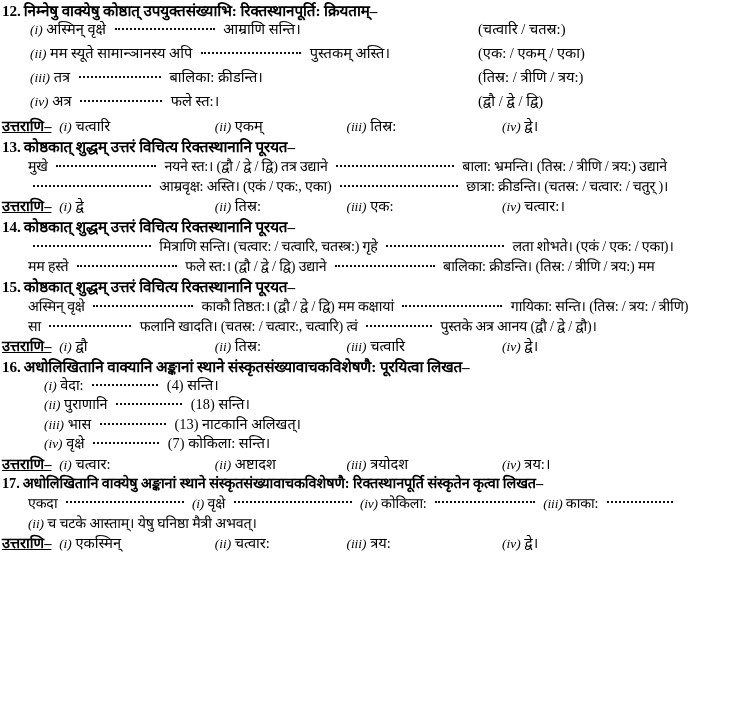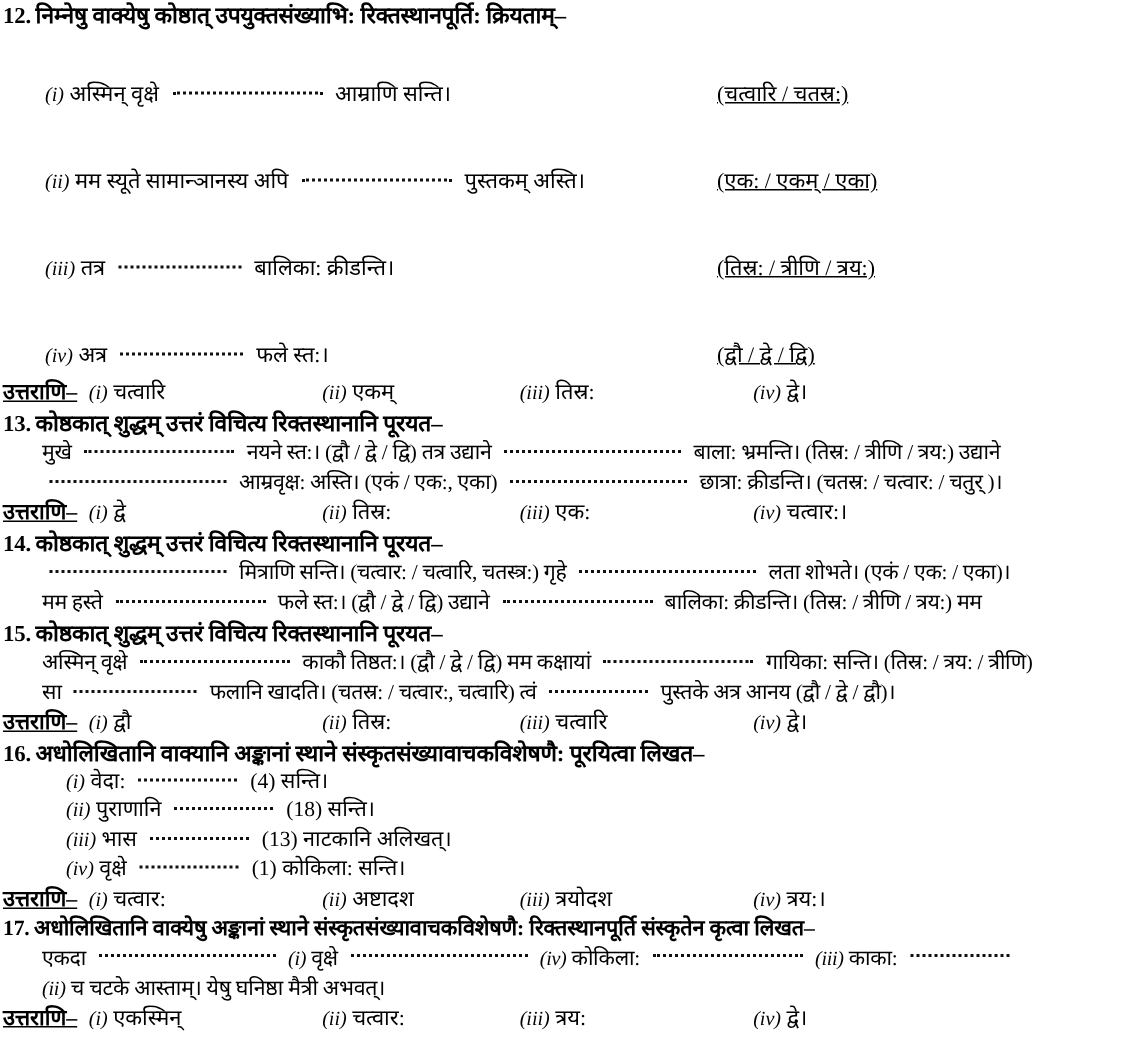--- a/index.html
+++ b/index.html
@@ -83,33 +83,32 @@
   .ac2 { min-width: 128px; }
   .ac3 { min-width: 152px; }
   
   .row12 {
     position: relative;
     font-size: 14.6px;
     line-height: 1.0;
     padding: 3px 0 2px 0;
     white-space: nowrap;
     height: 19px;
-    margin-top: 34px;
   }
   .row12 .left {
     position: absolute;
     left: 30px;
     top: 3px;
   }
   .row12 .right {
     position: absolute;
     left: 478px;
     top: 3px;
   }
-  .opt { white-space: nowrap; text-decoration: underline; }
+  .opt { white-space: nowrap; }
   .tight { letter-spacing: -0.2px; }
 </style>
 </head>
 <body>
 
 <div class="page">
 
   <div class="qhead">
     <span class="qnum">12.</span><span>निम्नेषु वाक्येषु कोष्ठात् उपयुक्तसंख्याभि: रिक्तस्थानपूर्ति: क्रियताम्–</span>
   </div>
@@ -258,21 +257,21 @@
   <div class="subline indent2">
     <span class="rom">(iii)</span>
     <span>भास</span>
     <span class="blank b-s"></span>
     <span>(13) नाटकानि अलिखत्।</span>
   </div>
   <div class="subline indent2">
     <span class="rom">(iv)</span>
     <span>वृक्षे</span>
     <span class="blank b-s"></span>
-    <span>(1) कोकिला: सन्ति।</span>
+    <span>(7) कोकिला: सन्ति।</span>
   </div>
   <div class="ansline">
     <span class="alabel">उत्तराणि–</span>
     <span class="acell ac1"><span class="rom">(i)</span>
       <span>चत्वार:</span></span>
     <span class="acell ac2"><span class="rom">(ii)</span>
       <span>अष्टादश</span></span>
     <span class="acell ac3"><span class="rom">(iii)</span>
       <span>त्रयोदश</span></span>
     <span class="acell"><span class="rom">(iv)</span>

